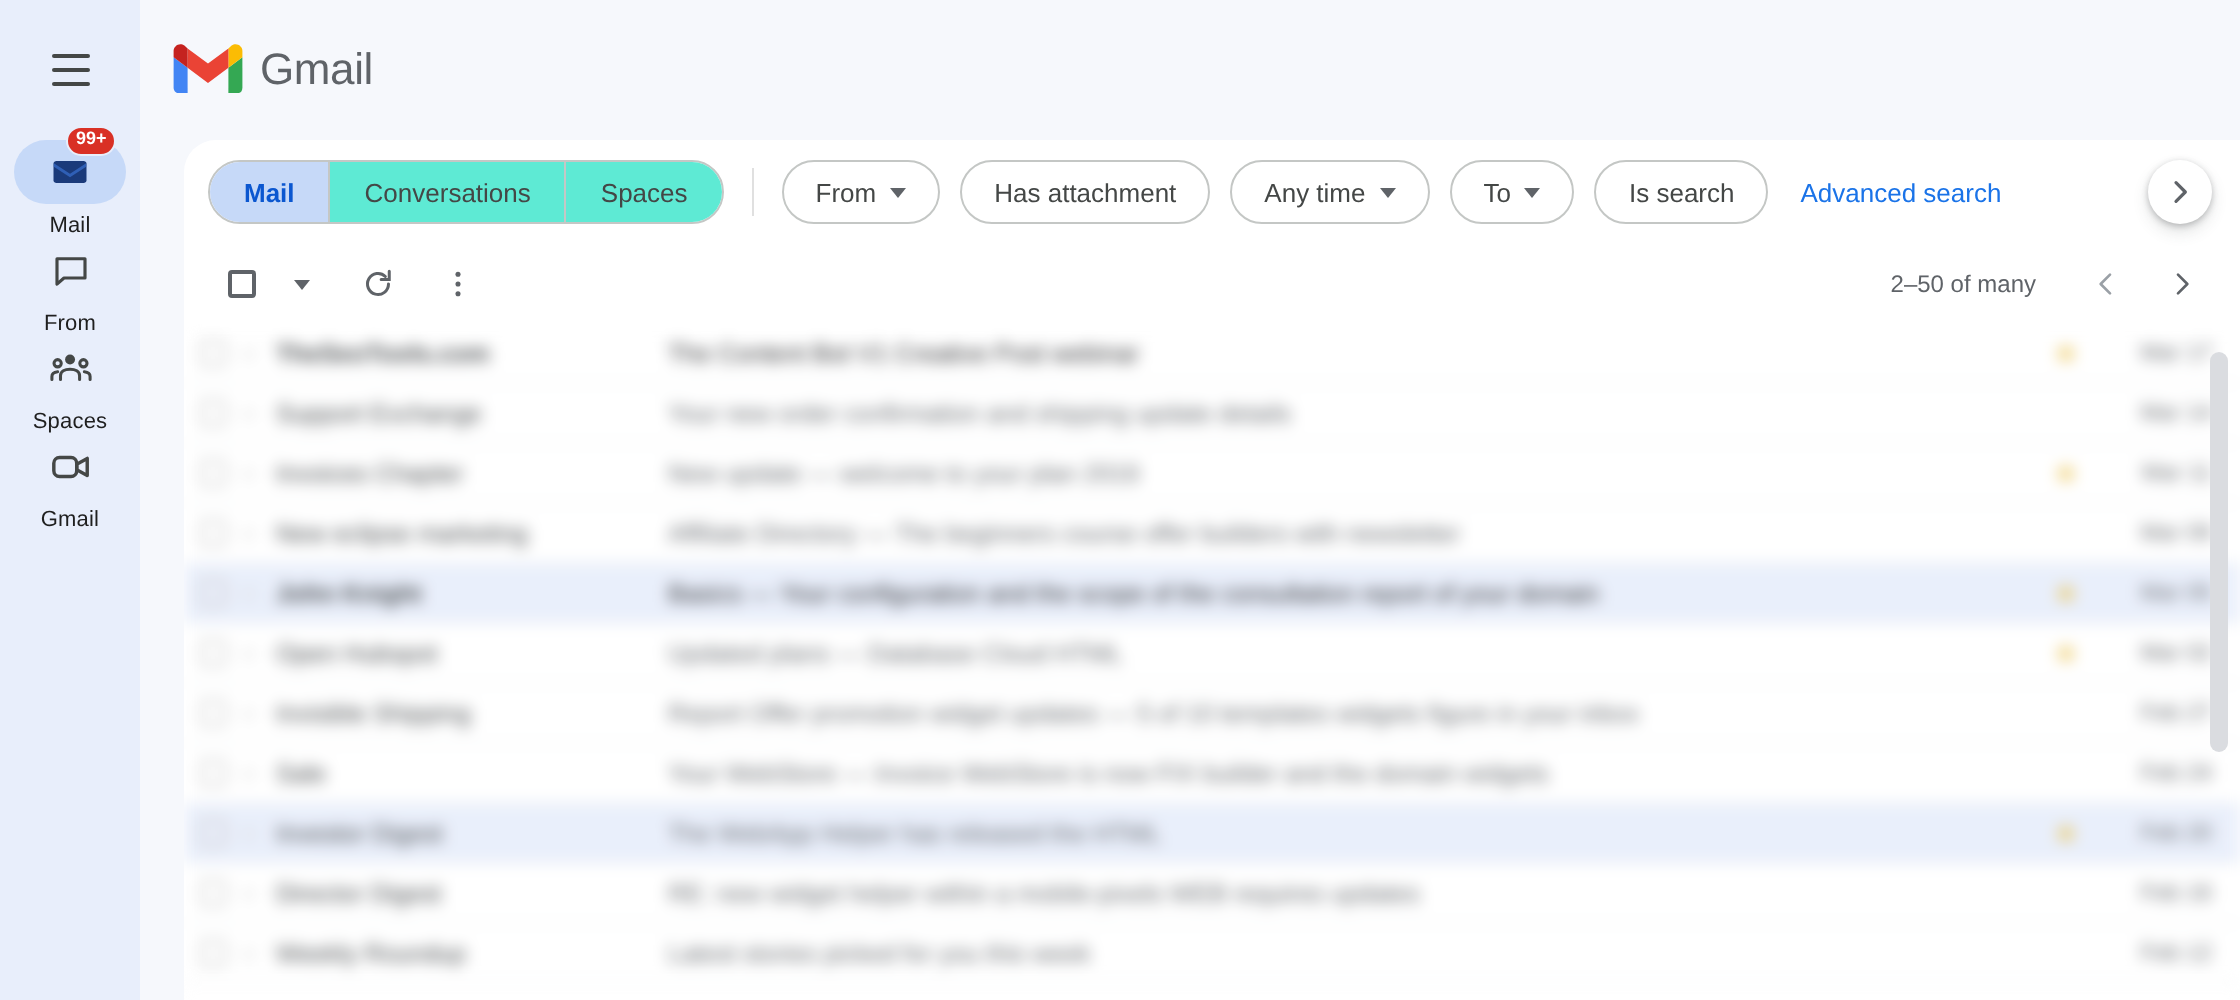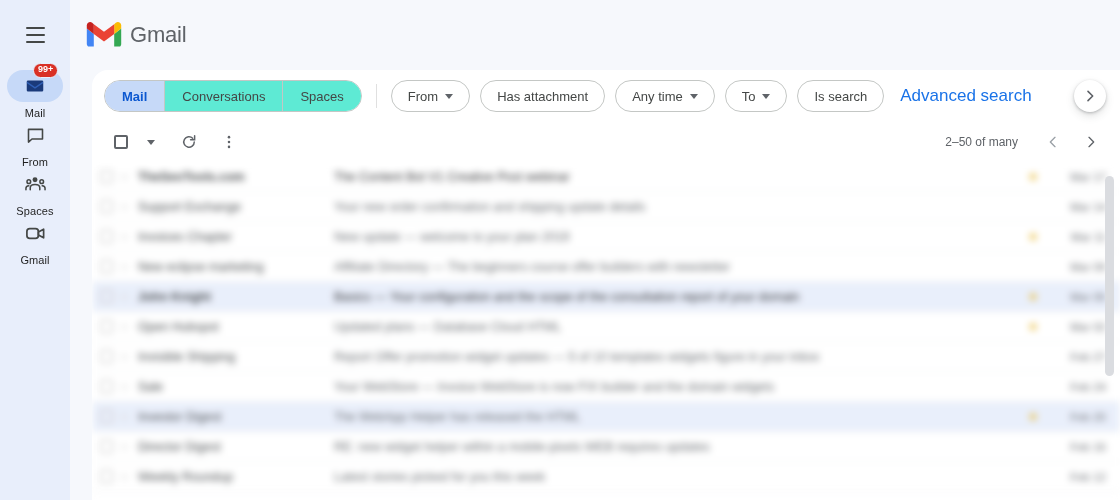--- a/index.html
+++ b/index.html
@@ -81,21 +81,21 @@
 
   .chip {
     display: flex; align-items: center; gap: 7px;
     height: 32px; padding: 0 16px;
     border: 1px solid #c4c7c5; border-radius: 16px;
     font-size: 13px; color: #444746; background: #fff;
     cursor: pointer; white-space: nowrap; flex: none;
   }
   .caret { width: 0; height: 0; border-left: 4px solid transparent; border-right: 4px solid transparent; border-top: 5px solid #5f6368; }
 
-  .adv-link { font-size: 17px; color: #1a73e8; white-space: nowrap; cursor: pointer; margin-left: 6px; flex: none; }
+  .adv-link { font-size: 13px; color: #1a73e8; white-space: nowrap; cursor: pointer; margin-left: 6px; flex: none; }
 
   .scroll-fab {
     position: absolute; right: 14px; top: 10px;
     width: 32px; height: 32px; border-radius: 50%;
     background: #fff;
     box-shadow: 0 1px 3px rgba(60,64,67,.3), 0 4px 8px rgba(60,64,67,.15);
     display: flex; align-items: center; justify-content: center;
     cursor: pointer; z-index: 5;
   }
 

